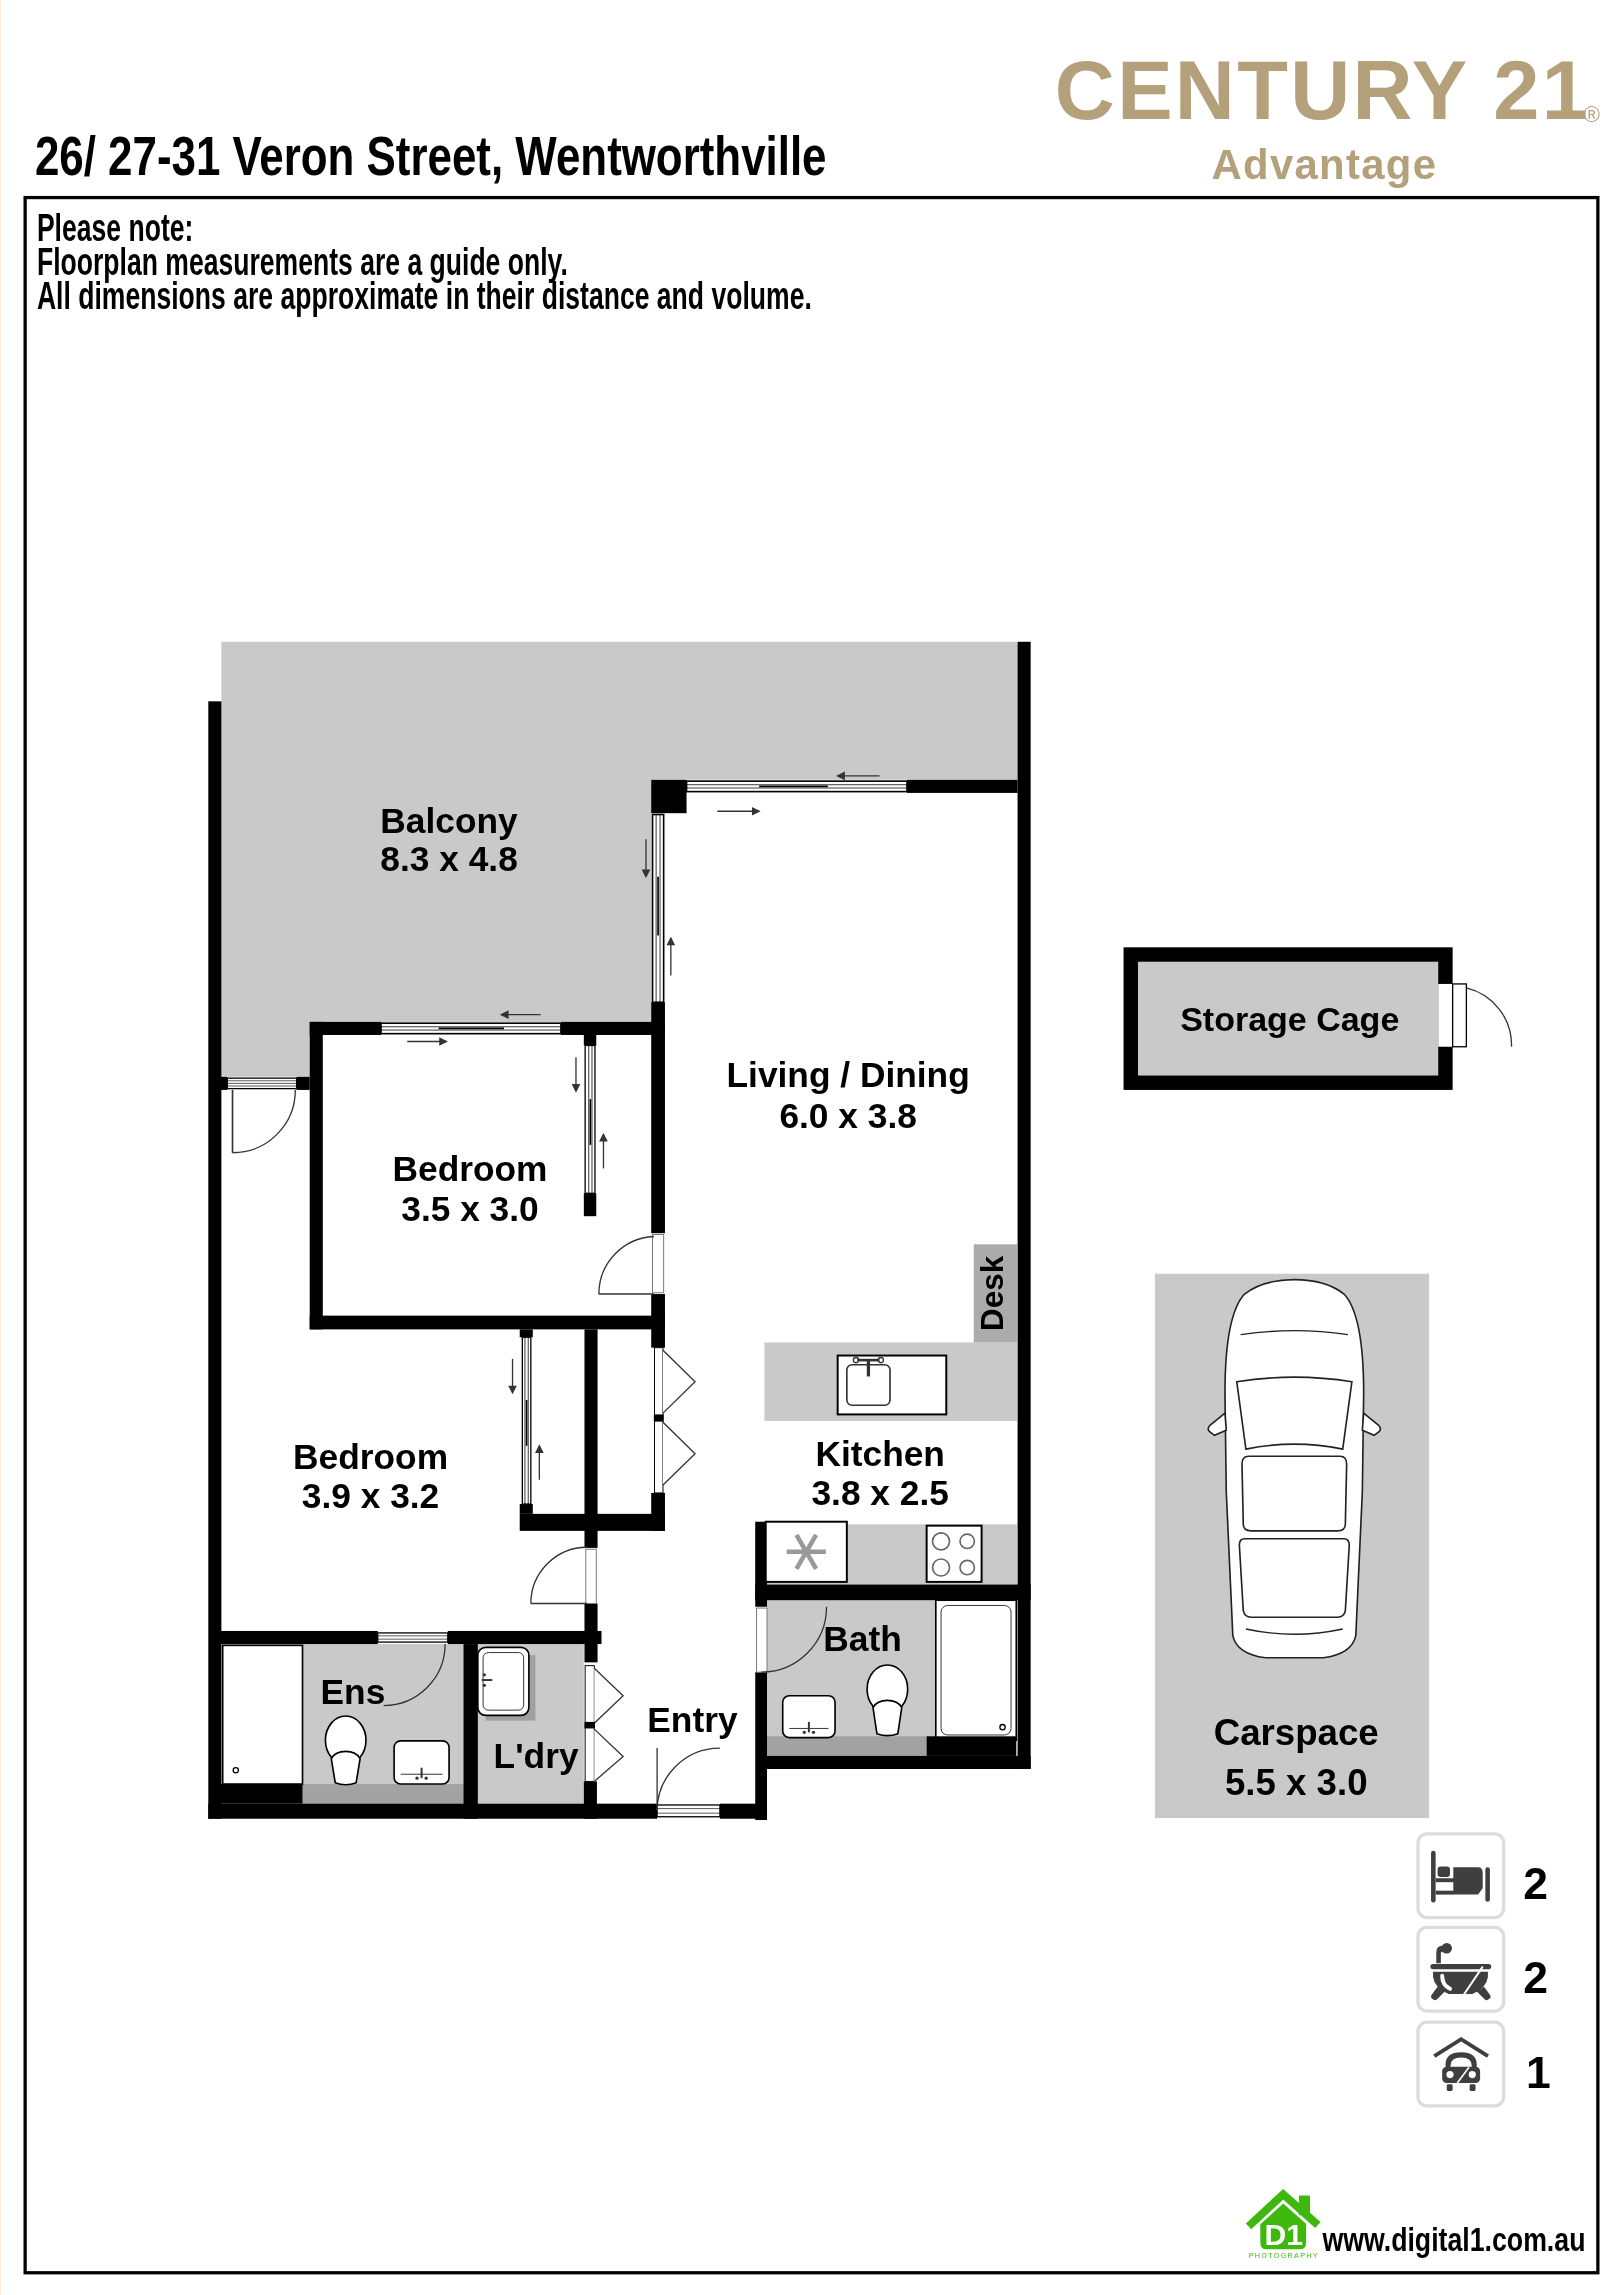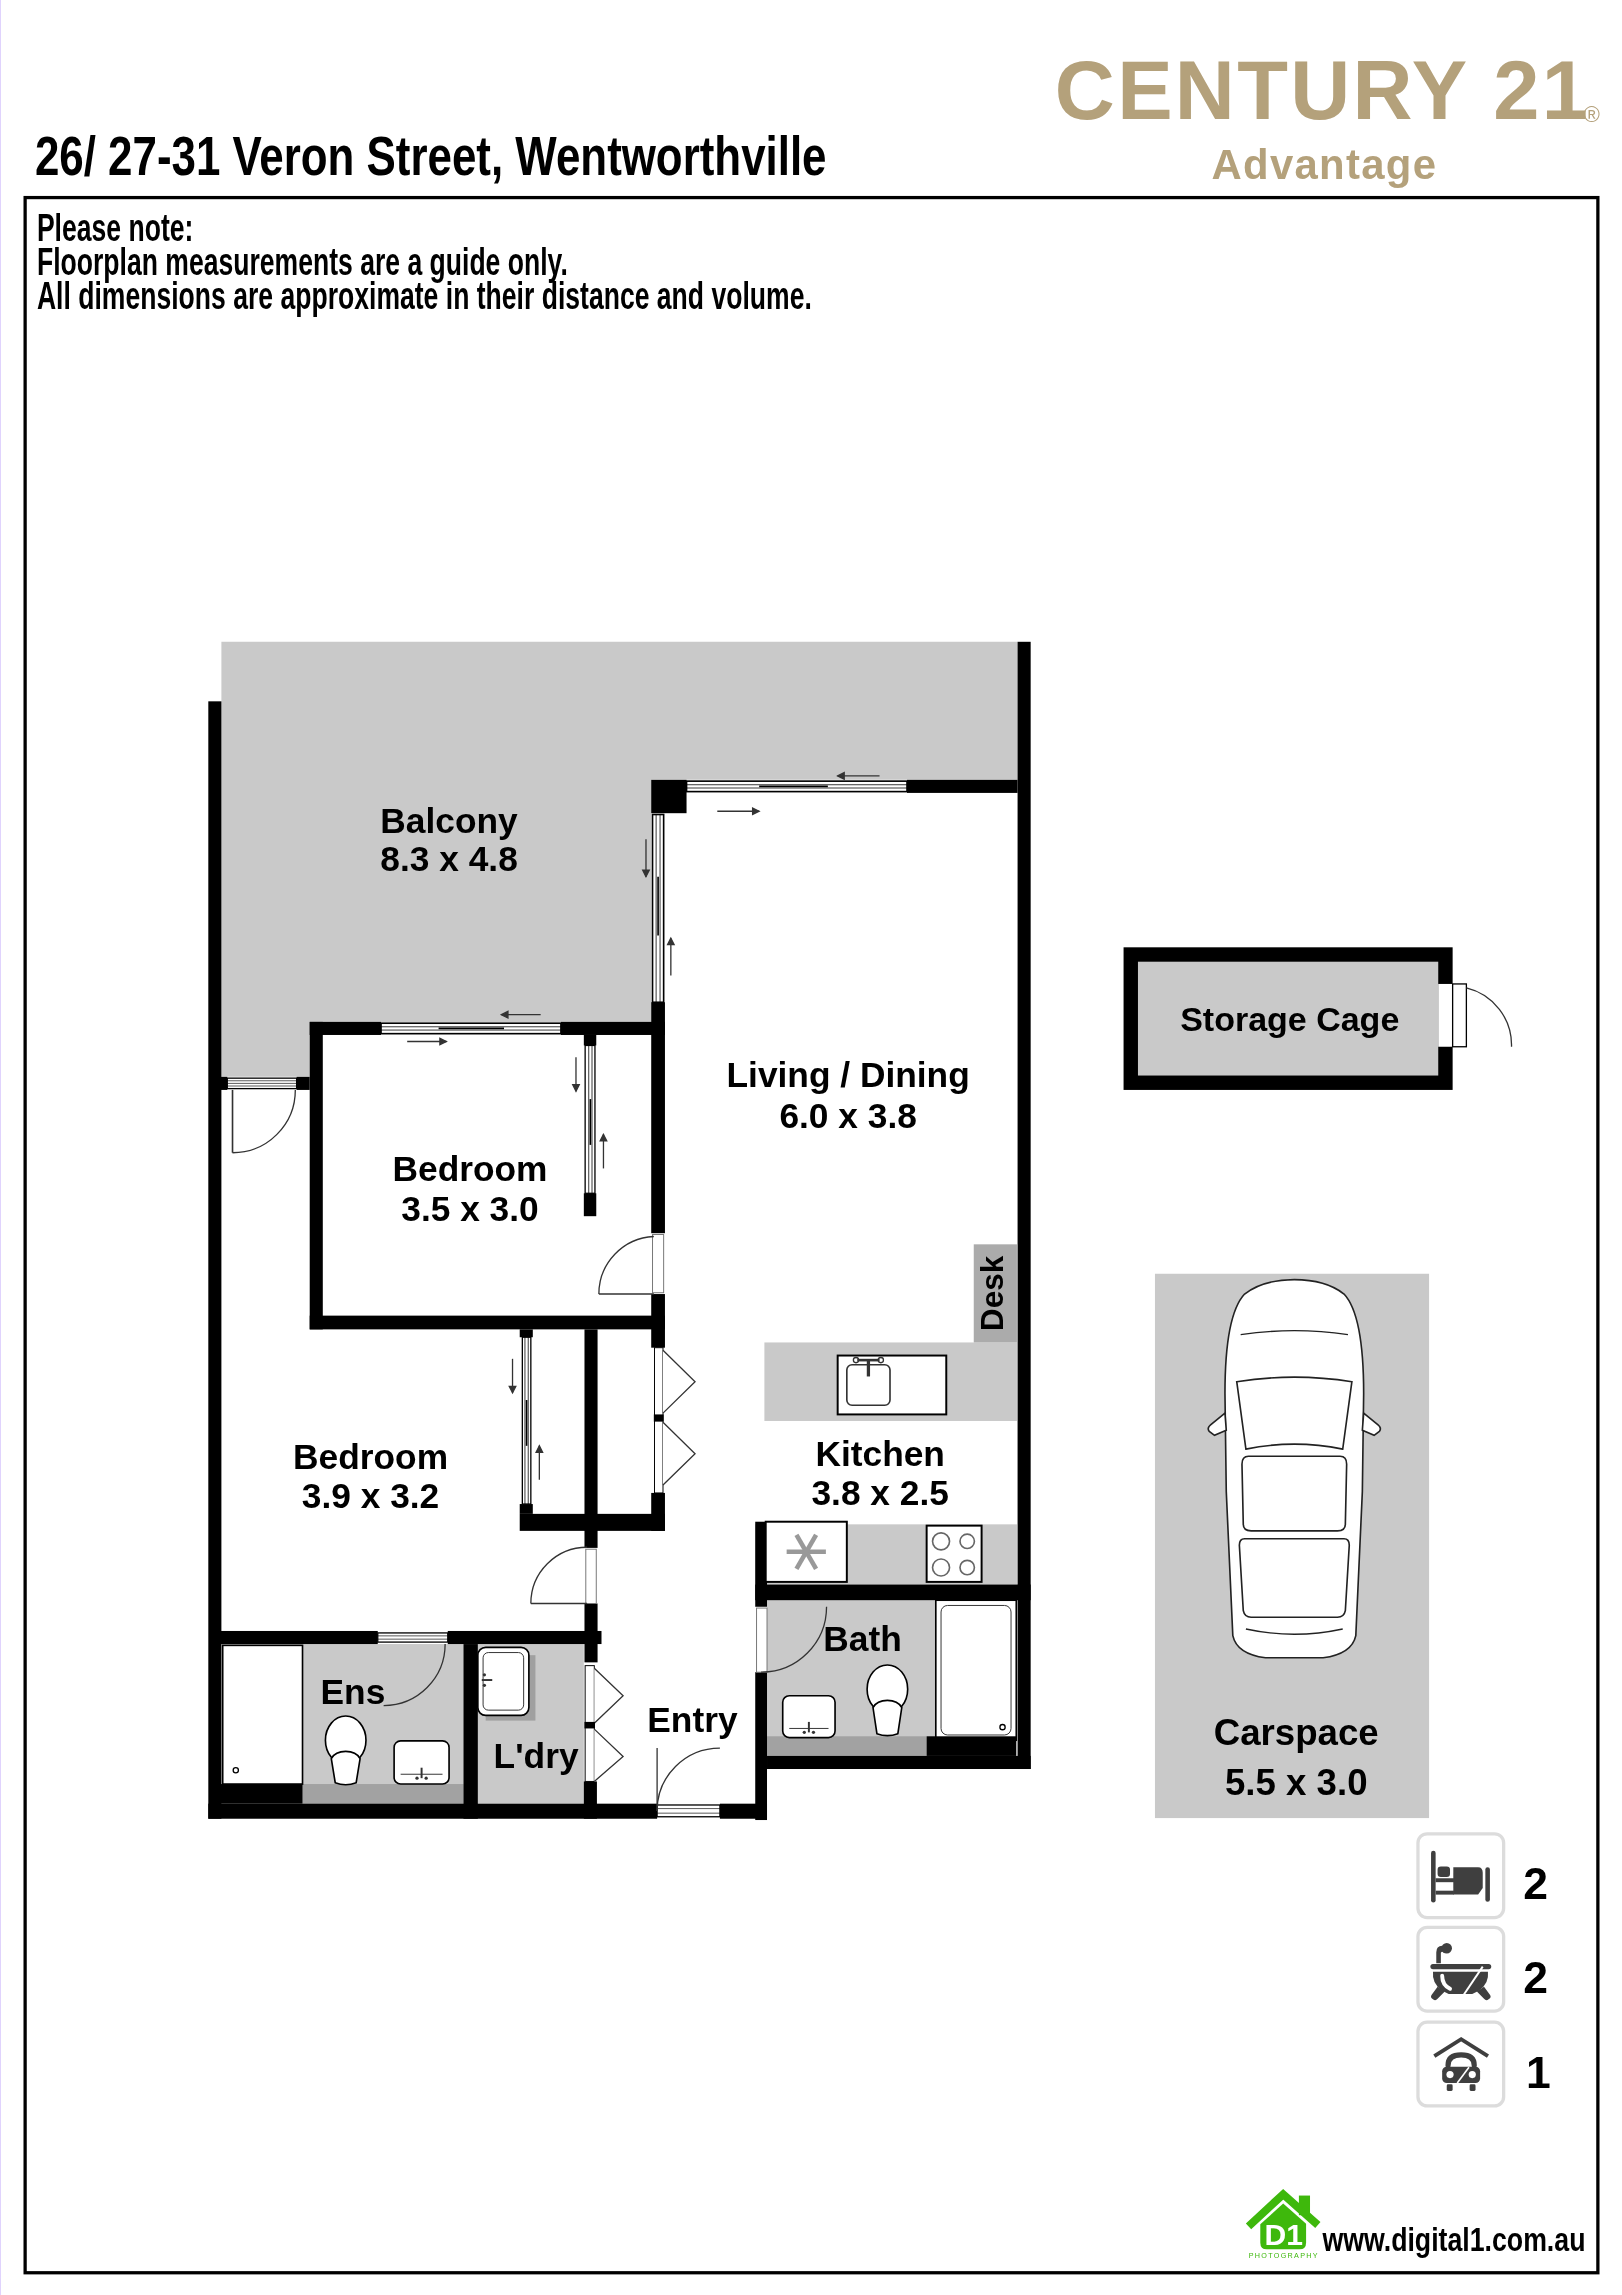--- a/index.html
+++ b/index.html
@@ -1,16 +1,16 @@
 <!DOCTYPE html>
 <html style="font-size:10.5px"><head>
 <meta charset="utf-8">
 <style>
   html,body{margin:0;padding:0;background:#fff;}
-  #page{position:relative;width:1623px;height:2295px;background:#8b5cf6;overflow:hidden;}
+  #page{position:relative;width:1623px;height:2295px;background:#fdba74;overflow:hidden;}
   svg{display:block;}
   text{font-family:"Liberation Sans", sans-serif;}
   .lbl{font-weight:bold;fill:#000;}
 </style>
 </head>
 <body>
 <div id="page">
 <svg width="1623" height="2295" viewBox="0 0 2480 3508">
 <rect x="0" y="0" width="2480" height="3508" fill="#ffffff"></rect>
 

